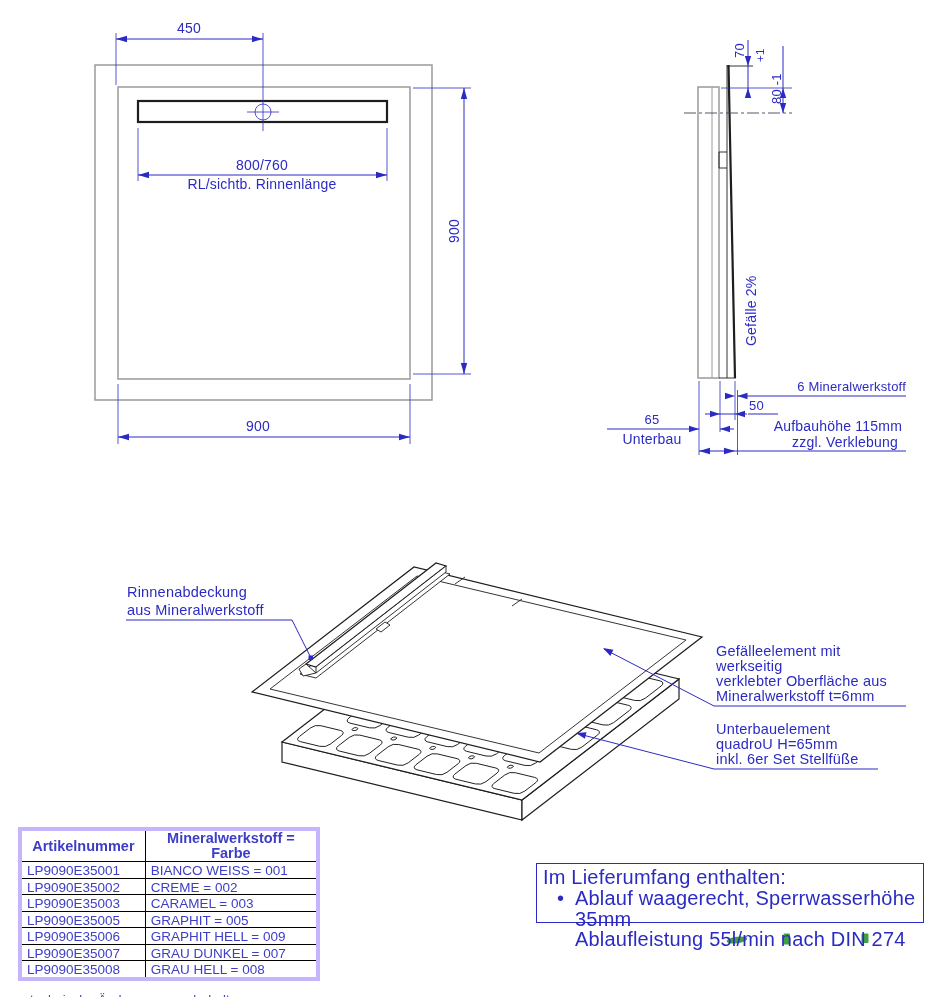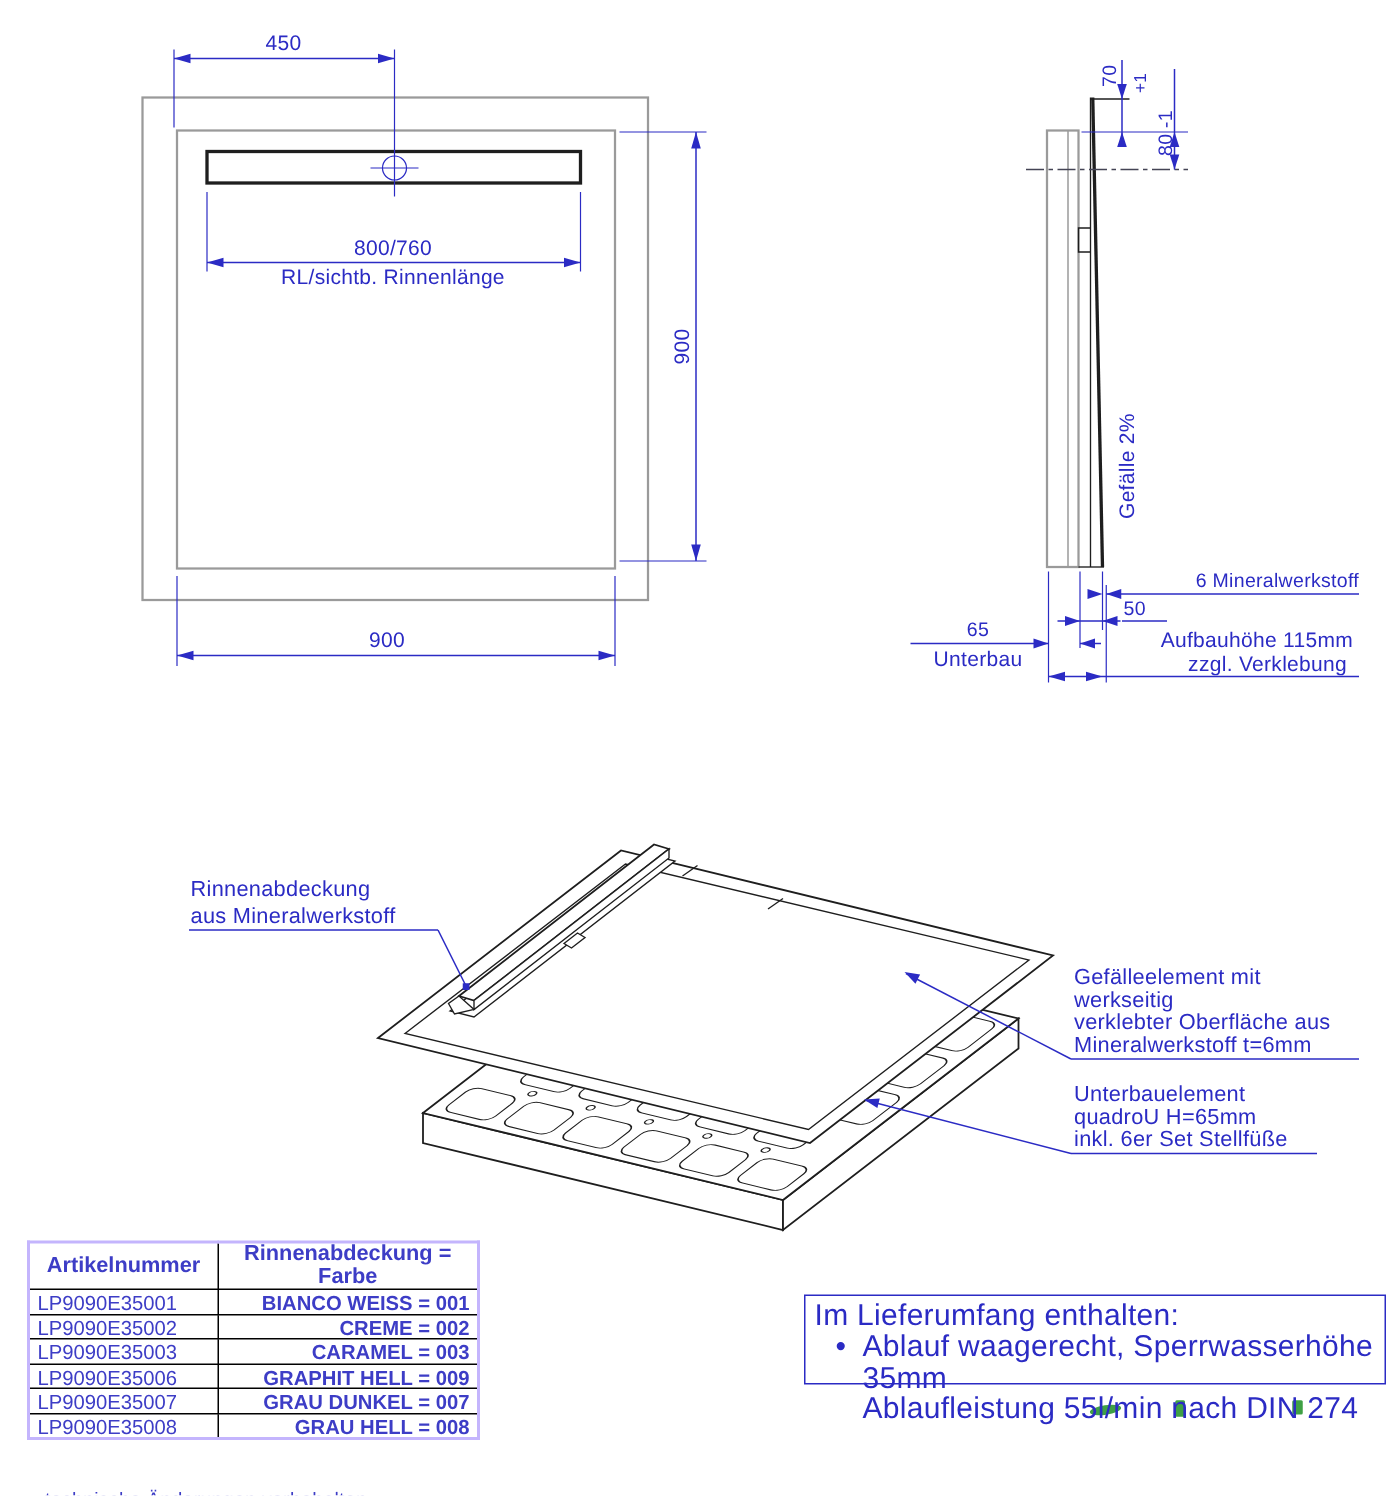--- a/index.html
+++ b/index.html
@@ -31,33 +31,33 @@
   .f14{font-size:14px;}
   .f15{font-size:14.5px;}
   .green-shape{fill:var(--green_mark);stroke:none;}
   
   #article-table{
     position:absolute;left:18px;top:827px;width:302px;
     border-collapse:collapse;color:var(--table_text);
     font-family:"Liberation Sans",sans-serif;
   }
   #article-table td,#article-table th{border:1px solid #000;}
-  #article-table{border:2px solid #c4b5fd;padding-left:48px;}
+  #article-table{border:4px solid #c4b5fd;padding-left:48px;}
   #article-table th{
     font-size:14.5px;font-weight:bold;text-align:center;
     height:30px;line-height:1.02;padding:0 2px;
   }
   #article-table td{
     font-size:13.5px;height:15.5px;padding:0 5px;line-height:1;
     vertical-align:bottom;white-space:nowrap;
   }
   #article-table col.c1{width:127px;}
   #article-table col.c2{width:175px;}
   #article-table td.art{text-align:left;}
-  #article-table td.farbe{text-align:right;font-weight:bold;}
+  #article-table td.farbe{text-align:left;}
   
   #delivery-box{
     position:absolute;left:536px;top:863px;width:374px;height:52px;
     border:1.6px solid var(--annotation);color:var(--annotation);
     font-size:20px;line-height:1.04;padding:3px 6px;
     font-family:"Liberation Sans",sans-serif;letter-spacing:0.2px;
   }
   #delivery-box .bullet-row{display:flex;}
   #delivery-box .bullet{width:18px;padding-left:14px;flex:none;}
   
@@ -274,37 +274,41 @@
 
 <table id="article-table">
   <colgroup>
         <col class="c1">
         <col class="c2">
       </colgroup>
   <thead>
     <tr>
       <th>Artikelnummer</th>
       <th>
-        <div>Rinnenabdeckung =</div>
+        <div>Mineralwerkstoff =</div>
         <div>Farbe</div>
       </th>
     </tr>
   </thead>
   <tbody>
     <tr>
           <td class="art">LP9090E35001</td>
           <td class="farbe">BIANCO WEISS = 001</td>
         </tr>
     <tr>
           <td class="art">LP9090E35002</td>
           <td class="farbe">CREME = 002</td>
         </tr>
     <tr>
           <td class="art">LP9090E35003</td>
           <td class="farbe">CARAMEL = 003</td>
+        </tr>
+    <tr>
+          <td class="art">LP9090E35005</td>
+          <td class="farbe">GRAPHIT = 005</td>
         </tr>
     <tr>
           <td class="art">LP9090E35006</td>
           <td class="farbe">GRAPHIT HELL = 009</td>
         </tr>
     <tr>
           <td class="art">LP9090E35007</td>
           <td class="farbe">GRAU DUNKEL = 007</td>
         </tr>
     <tr>

